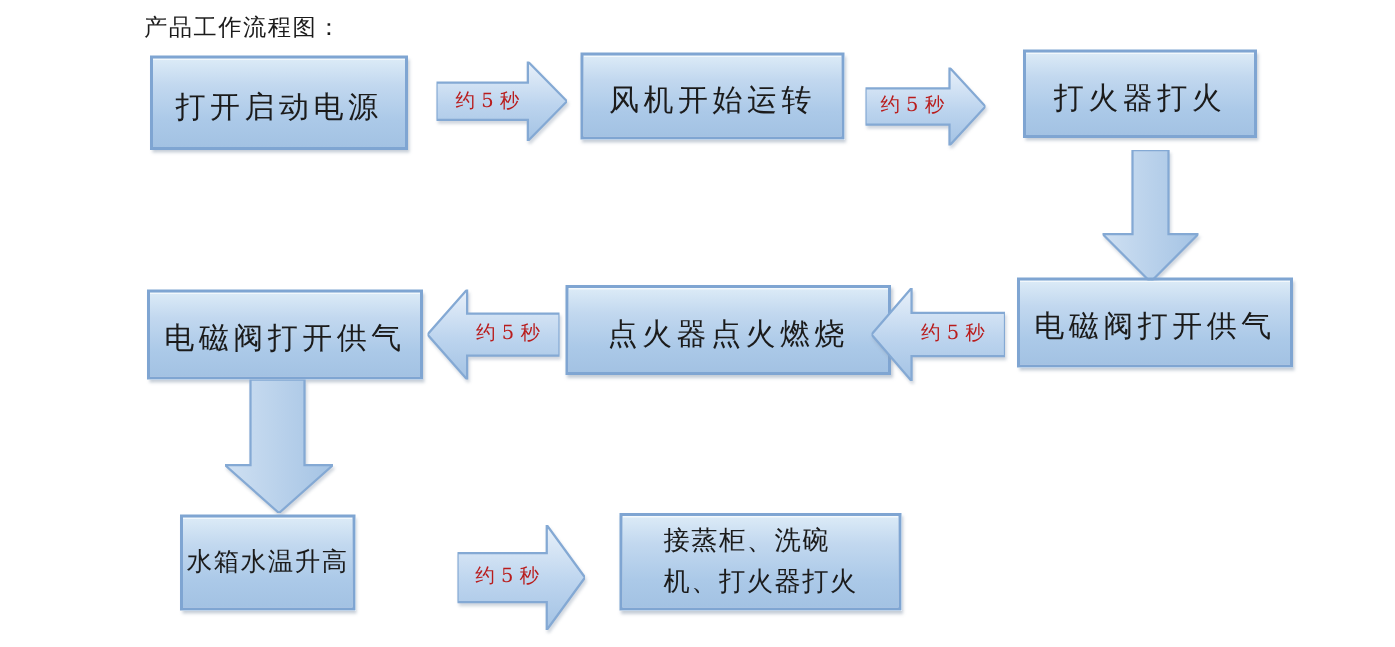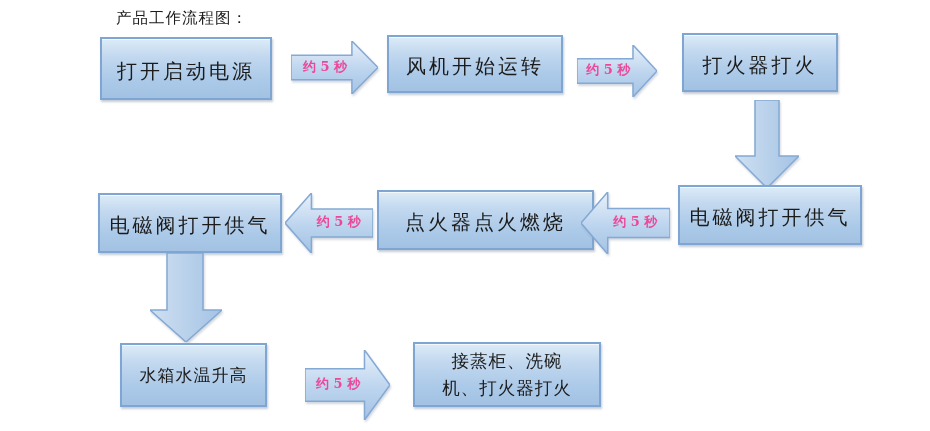--- a/index.html
+++ b/index.html
@@ -1,37 +1,37 @@
 <!DOCTYPE html>
 <html><head>
 <meta charset="utf-8">
 <style>
   html,body{margin:0;padding:0;background:#ffffff;}
   .stage{
     position:relative;width:930px;height:431px;background:#ffffff;overflow:hidden;
     font-family:"DejaVu Serif","Liberation Serif",serif;color:#1b1b1b;
   }
   .title{
-    position:absolute;left:116px;top:8px;font-size:15.5px;letter-spacing:1px;color:#1b1b1b;
+    position:absolute;left:96px;top:8px;font-size:15.5px;letter-spacing:1px;color:#1b1b1b;
   }
   .box{
     position:absolute;box-sizing:border-box;
-    display:flex;align-items:center;justify-content:center;text-align:center;
+    display:flex;align-items:center;justify-content:center;
     background:linear-gradient(180deg,#dcebf7 0%,#c2d8ef 30%,#abc9e8 70%,#a3c2e3 100%);
     border:2px solid #7fa5d2;
     box-shadow:1px 2px 2px rgba(140,155,175,.5), inset 0 1px 0 rgba(255,255,255,.65);
   }
   .box.big{font-size:20px;letter-spacing:3px;padding-top:5px;}
   .box.small{font-size:17px;letter-spacing:1px;line-height:27px;}
   .arrow{position:absolute;}
   .arrow svg{position:absolute;left:0;top:0;width:100%;height:100%;
     filter:drop-shadow(1px 2px 1px rgba(140,155,175,.4));}
   .lbl{
     position:absolute;display:flex;align-items:center;justify-content:center;
-    font-size:13px;color:#ec4899;top:20%;bottom:22%;font-weight:bold;
+    font-size:13px;color:#b91c1c;top:20%;bottom:22%;
   }
   .lblR{left:4%;right:26%;}
   .lblL{left:26%;right:4%;}
 </style>
 </head>
 <body>
 
 <svg width="0" height="0" style="position:absolute" aria-hidden="true">
   <defs>
     <linearGradient id="gradV" x1="0" y1="0" x2="0" y2="1">
@@ -101,21 +101,21 @@
     </svg>
     <span class="lbl lblL">约 5 秒</span>
   </div>
 
   <div class="arrow" style="left:150px;top:253px;width:72px;height:89px">
     <svg viewBox="0 0 72 89" preserveAspectRatio="none">
       <polygon points="17,0 53,0 53,57 72,57 36,89 0,57 17,57" fill="url(#gradH)" stroke="#84a9d4" stroke-width="1.5" vector-effect="non-scaling-stroke"></polygon>
     </svg>
   </div>
 
-  <div class="box small" style="left:120px;top:343px;width:147px;height:64px">
+  <div class="box small" style="left:120px;top:343px;width:117px;height:64px">
     <div>
       <div>水箱水温升高</div>
     </div>
   </div>
   <div class="box small" style="left:413px;top:342px;width:188px;height:65px;font-size:17.5px">
     <div>
       <div>接蒸柜、洗碗</div>
       <div>机、打火器打火</div>
     </div>
   </div>

